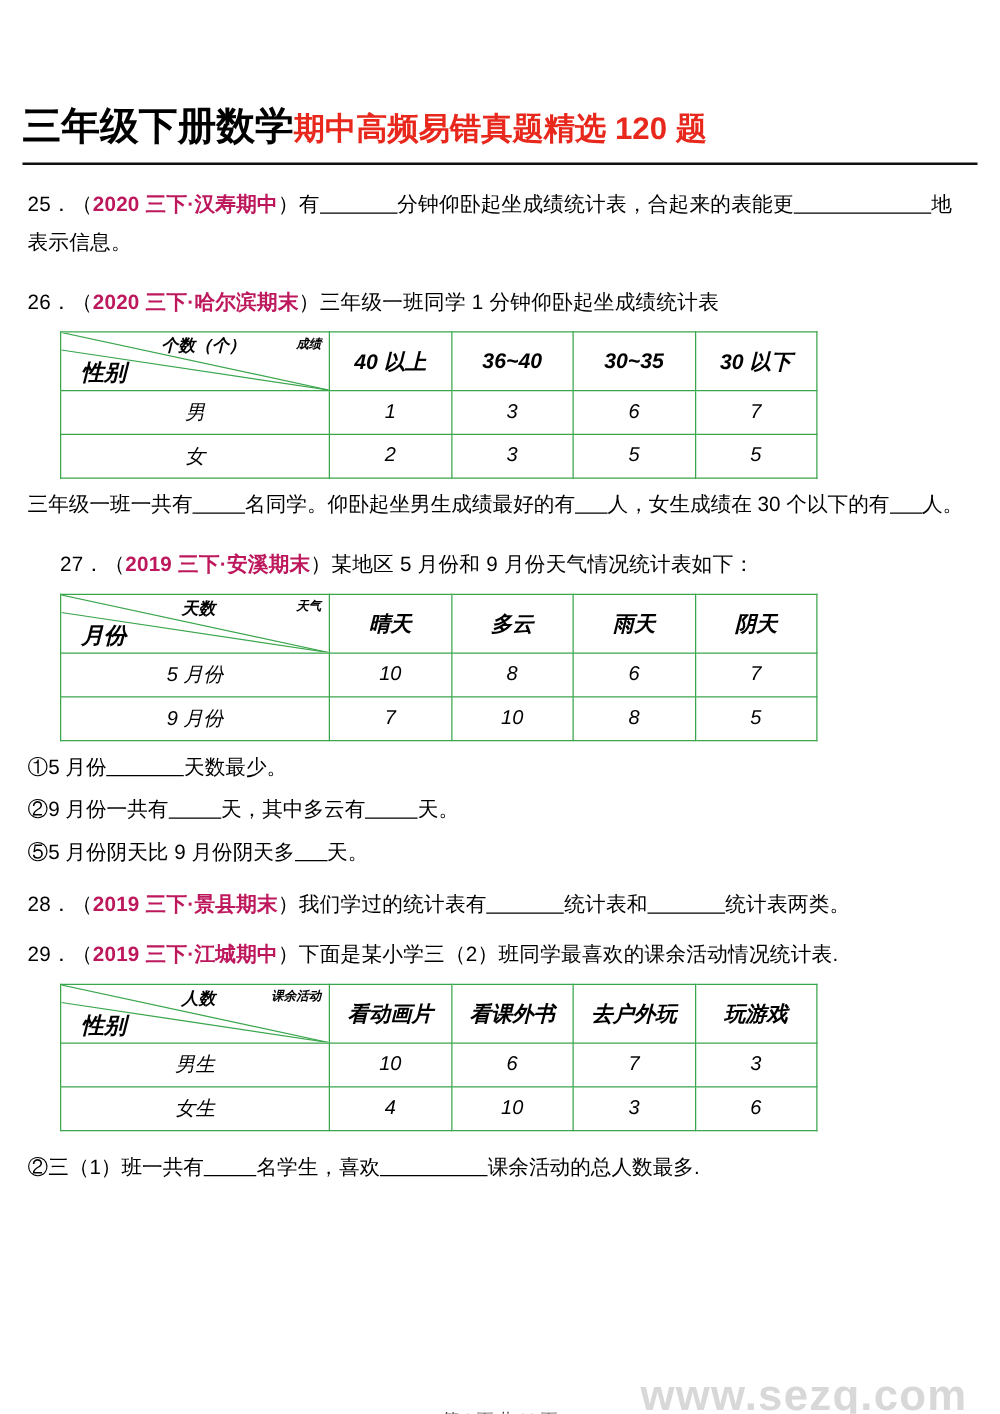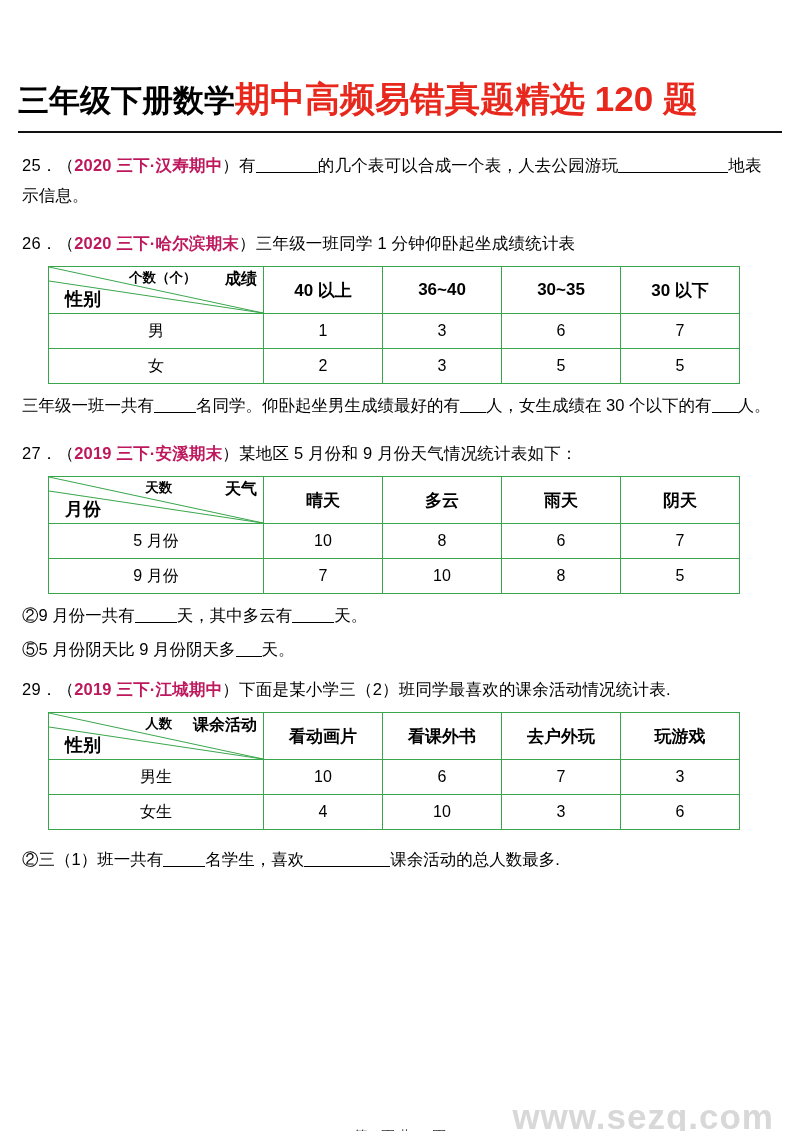--- a/index.html
+++ b/index.html
@@ -33,21 +33,21 @@
   }
   .title-black {
     font-size: 31px;
     font-weight: bold;
     letter-spacing: 0px;
     color: #000;
     font-family: "Liberation Sans", sans-serif;
     margin-top: 44px;
   }
   .title-red {
-    font-size: 35px;
+    font-size: 25px;
     font-weight: bold;
     color: #e8281c;
     letter-spacing: 0px;
   }
   .content {
     margin: 0 22px;
     padding-top: 10px;
   }
   .q {
     font-size: 16.5px;
@@ -68,22 +68,23 @@
   }
   .blank.w1 { min-width: 26px; }
   .blank.w2 { min-width: 42px; }
   .blank.w3 { min-width: 62px; }
   .blank.w4 { min-width: 86px; }
   .blank.w5 { min-width: 110px; }
 
   table.stat {
     border-collapse: collapse;
     margin: 8px 0 6px 26px;
-    width: 692px;
+    width: 606px;
     table-layout: fixed;
+    font-style: italic;
   }
   table.stat td, table.stat th {
     border: 1px solid #3aa64c;
     text-align: center;
     font-size: 16px;
     height: 34px;
     padding: 0 2px;
     font-weight: normal;
   }
   table.stat thead td, table.stat thead th {
@@ -99,21 +100,21 @@
   }
   .corner .slash {
     position: absolute;
     left: 0; top: 0; width: 100%; height: 100%;
   }
   .corner .slash svg { display: block; width: 100%; height: 100%; }
   .corner .lbl-tr {
     position: absolute;
     top: 2px;
     right: 6px;
-    font-size: 16px;
+    font-size: 10px;
     font-weight: bold;
   }
   .corner .lbl-tm {
     position: absolute;
     top: 2px;
     left: 50%;
     transform: translateX(-40%);
     font-size: 13.5px;
     font-weight: bold;
   }
@@ -159,21 +160,21 @@
 
   <div class="title-bar">
     <span class="title-black">三年级下册数学</span>
       <span class="title-red">期中高频易错真题精选 120 题</span>
   </div>
 
   <div class="content">
 
 
     <div class="q">
-      <span>25．（</span><span class="src">2020 三下·汉寿期中</span><span>）有</span><span class="blank w3"></span><span>的几个表可以合成一个表，人去公园游玩</span><span class="blank w5"></span><span>地表示信息。</span>
+      <span>25．（</span><span class="src">2020 三下·汉寿期中</span><span>）有</span><span class="blank w3"></span><span>分钟仰卧起坐成绩统计表，合起来的表能更</span><span class="blank w5"></span><span>地表示信息。</span>
     </div>
 
     <div class="q" style="margin-top:18px;">
       <span>26．（</span><span class="src">2020 三下·哈尔滨期末</span><span>）三年级一班同学 1 分钟仰卧起坐成绩统计表</span>
     </div>
 
     <table class="stat">
       <thead>
         <tr>
           <td class="corner">
@@ -208,21 +209,21 @@
           <td>5</td>
           <td>5</td>
         </tr>
       </tbody>
     </table>
 
     <div class="sub">
       <span>三年级一班一共有</span><span class="blank w2"></span><span>名同学。仰卧起坐男生成绩最好的有</span><span class="blank w1"></span><span>人，女生成绩在 30 个以下的有</span><span class="blank w1"></span><span>人。</span>
     </div>
 
-    <div class="q" style="margin-top:18px;">
+    <div class="q" style="margin-top:18px;margin-left:26px;">
       <span>27．（</span><span class="src">2019 三下·安溪期末</span><span>）某地区 5 月份和 9 月份天气情况统计表如下：</span>
     </div>
 
     <table class="stat">
       <thead>
         <tr>
           <td class="corner">
             <span class="slash">
               <svg viewBox="0 0 210 46" preserveAspectRatio="none">
                 <line x1="0" y1="0" x2="210" y2="46" stroke="#3aa64c" stroke-width="1"></line>
@@ -251,26 +252,32 @@
           <td>9 月份</td>
           <td>7</td>
           <td>10</td>
           <td>8</td>
           <td>5</td>
         </tr>
       </tbody>
     </table>
 
     <div class="sub">
+      <span>①5 月份</span><span class="blank w3"></span><span>天数最少。</span>
+    </div>
+    <div class="sub">
       <span>②9 月份一共有</span><span class="blank w2"></span><span>天，其中多云有</span><span class="blank w2"></span><span>天。</span>
     </div>
     <div class="sub">
       <span>⑤5 月份阴天比 9 月份阴天多</span><span class="blank w1"></span><span>天。</span>
     </div>
 
+    <div class="q" style="margin-top:12px;">
+      <span>28．（</span><span class="src">2019 三下·景县期末</span><span>）我们学过的统计表有</span><span class="blank w3"></span><span>统计表和</span><span class="blank w3"></span><span>统计表两类。</span>
+    </div>
 
     <div class="q" style="margin-top:10px;">
       <span>29．（</span><span class="src">2019 三下·江城期中</span><span>）下面是某小学三（2）班同学最喜欢的课余活动情况统计表.</span>
     </div>
 
     <table class="stat">
       <thead>
         <tr>
           <td class="corner">
             <span class="slash">

